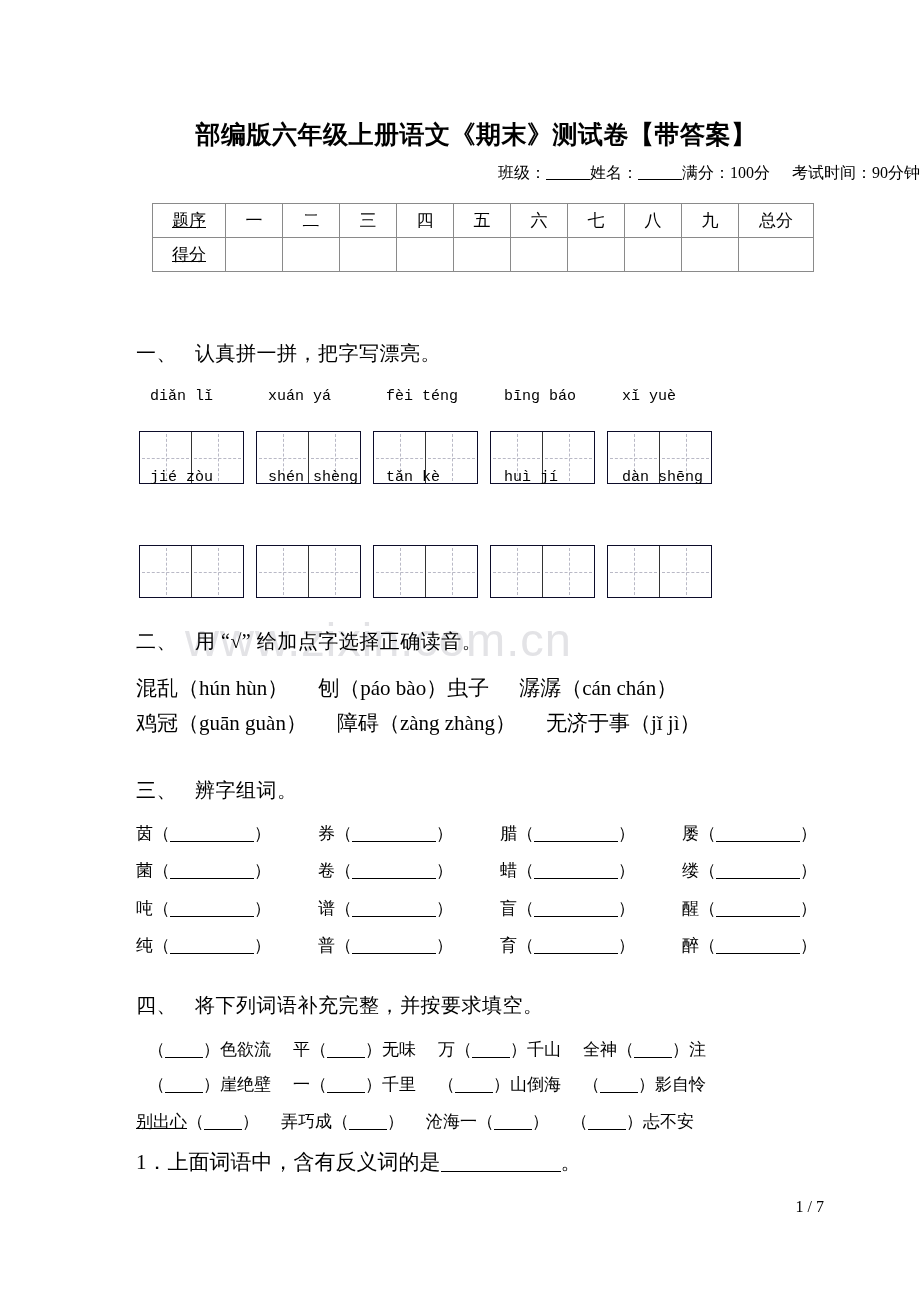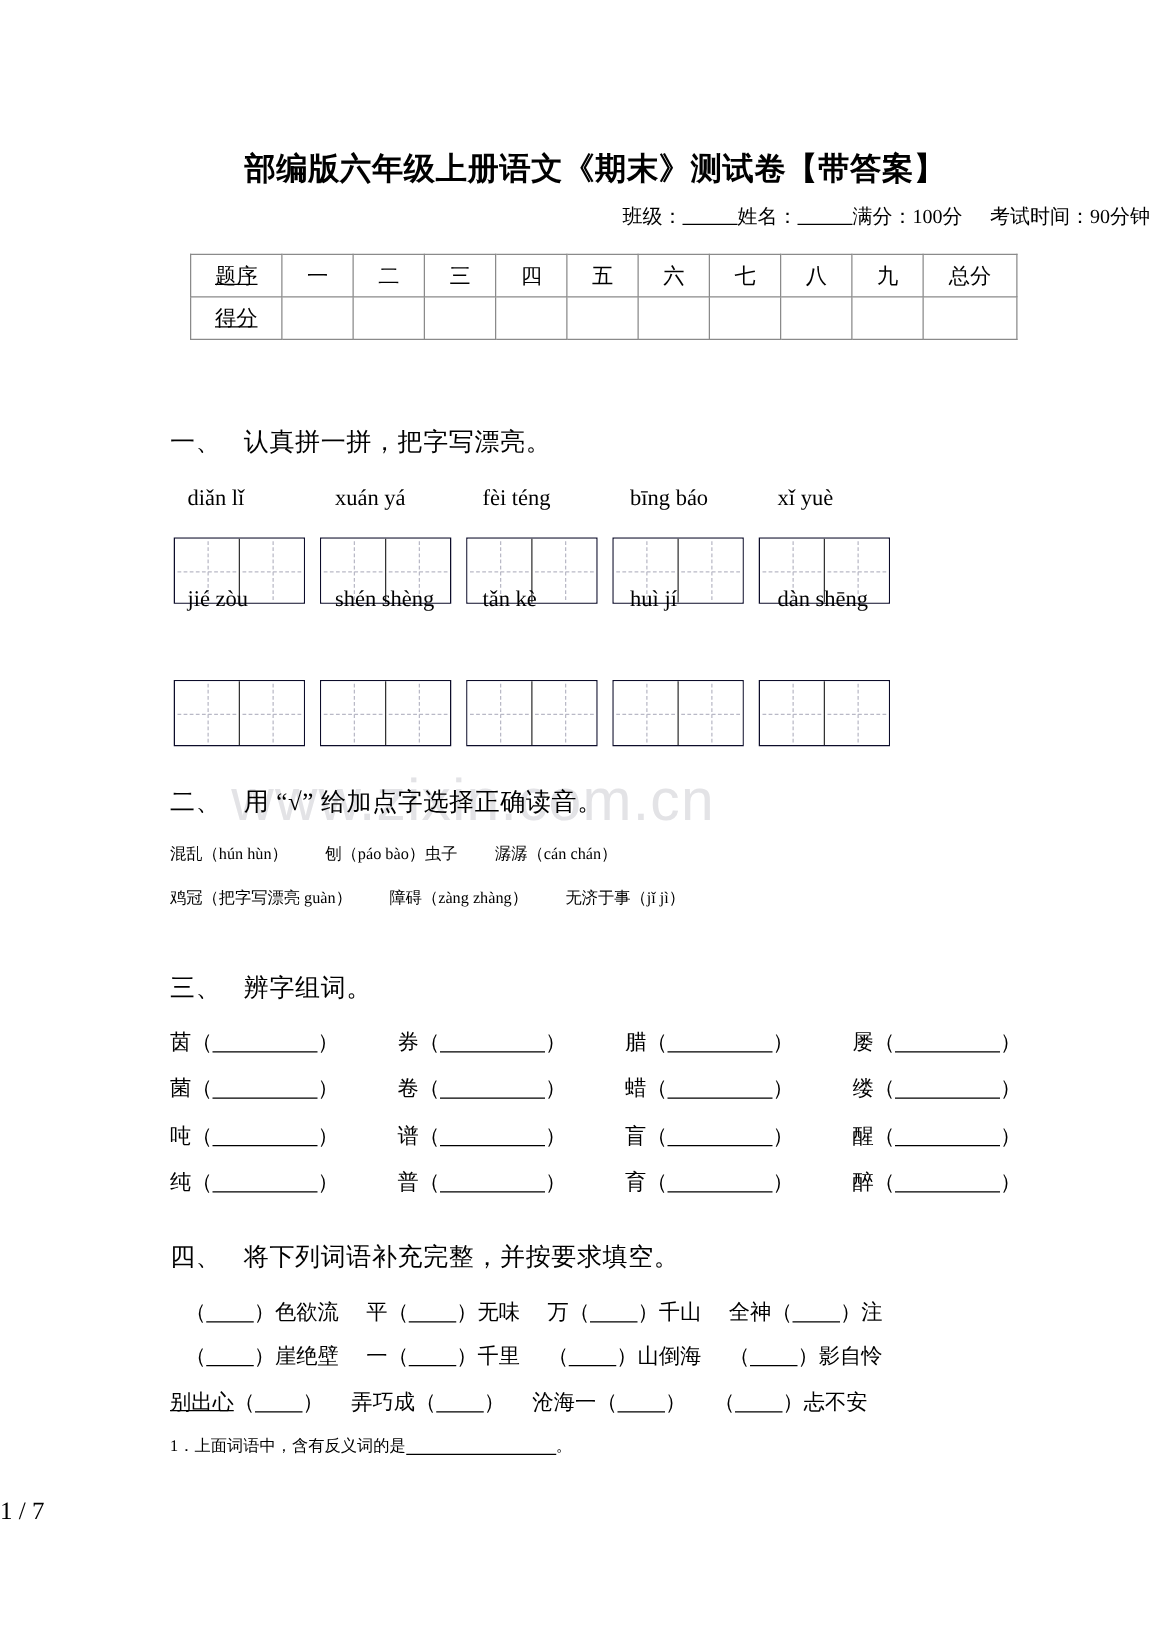--- a/index.html
+++ b/index.html
@@ -93,22 +93,22 @@
     white-space: nowrap;
     letter-spacing: 0.5px;
   }
   .sec-idx { margin-right: 18px; }
 
   
   .pinyin-row {
     position: absolute;
     left: 150px;
     width: 740px;
-    font-family: Liberation Serif, serif;
-    font-size: 18px;
+    font-family: Liberation Mono, monospace;
+    font-size: 15px;
     white-space: nowrap;
   }
   .pinyin-row span.py {
     display: inline-block;
     width: 118px;
     text-align: left;
   }
 
   
   .grid-row {
@@ -143,21 +143,21 @@
     position: absolute;
     top: 50%; left: 2px; right: 2px;
     height: 0;
     border-top: 1px dashed #b9b9c6;
   }
 
   
   .txt-line {
     position: absolute;
     left: 136px;
-    font-size: 13px;
+    font-size: 21px;
     white-space: nowrap;
   }
   .txt-line .itm { display: inline-block; }
 
   
   .s2-row .itm + .itm { margin-left: 30px; }
 
   
   .s3-row {
     position: absolute;
@@ -198,22 +198,22 @@
     white-space: nowrap;
   }
   .s4-row .itm + .itm { margin-left: 22px; }
   .underline-word { text-decoration: underline; }
 
   
   #footer {
     position: absolute;
     left: 0; top: 1198px;
     width: 824px;
-    text-align: left;
-    font-size: 20px;
+    text-align: right;
+    font-size: 16px;
   }
 </style>
 </head>
 <body>
 
 <div id="page">
 
   <div id="watermark">www.zixin.com.cn</div>
 
   <div id="content">
@@ -277,21 +277,21 @@
 
     <div class="sec-head" style="left:136px; top:628px;">
       <span class="sec-idx">二、</span><span>用 “√” 给加点字选择正确读音。</span>
     </div>
 
     <div class="txt-line s2-row" style="top:674px;">
       <span class="itm">混乱（hún hùn）</span><span class="itm">刨（páo bào）虫子</span><span class="itm">潺潺（cán chán）</span>
     </div>
 
     <div class="txt-line s2-row" style="top:709px;">
-      <span class="itm">鸡冠（把字写漂亮 guàn）</span><span class="itm">障碍（zàng zhàng）</span><span class="itm">无济于事（jǐ jì）</span>
+      <span class="itm">鸡冠（guān guàn）</span><span class="itm">障碍（zàng zhàng）</span><span class="itm">无济于事（jǐ jì）</span>
     </div>
 
     <div class="sec-head" style="left:136px; top:777px;">
       <span class="sec-idx">三、</span><span>辨字组词。</span>
     </div>
 
     <div class="s3-row" style="top:822px;">
       <span class="cellw"><span>茵</span>（<span class="ul-blank"></span>）</span><span class="cellw"><span>券</span>（<span class="ul-blank"></span>）</span><span class="cellw"><span>腊</span>（<span class="ul-blank"></span>）</span><span class="cellw"><span>屡</span>（<span class="ul-blank"></span>）</span>
     </div>
 

